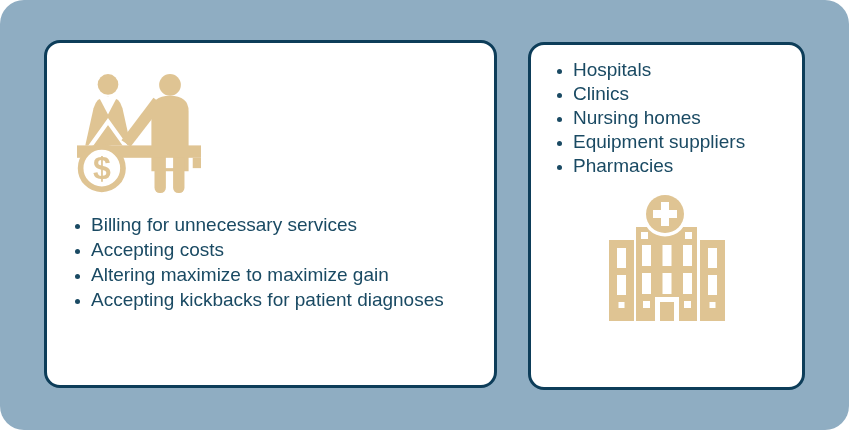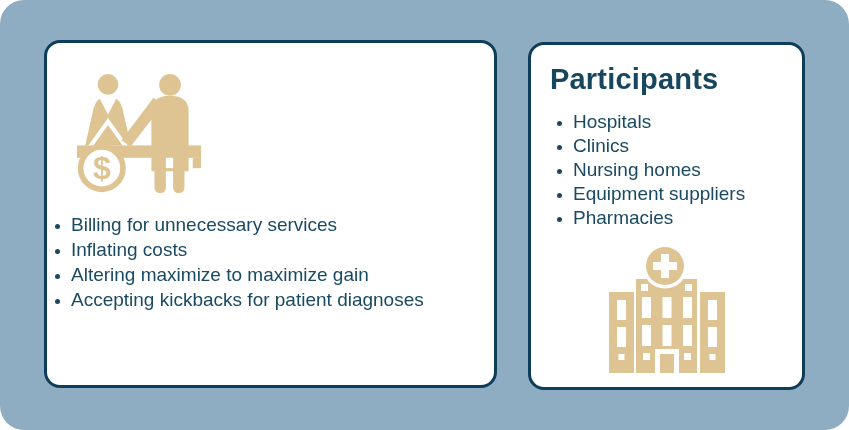--- a/index.html
+++ b/index.html
@@ -40,21 +40,21 @@
   .card-left h2 { margin: 24px 0 0 18px; }
   .card-right h2 { margin: 16px 0 0 19px; }
   .card ul {
     color: #1a4a63;
     font-size: 19px;
     list-style: disc outside;
   }
   .card ul li::marker { color: #1a4a63; font-size: 16px; }
   .card-left ul {
     margin: 15px 0 0 0;
-    padding-left: 24px;
+    padding-left: 44px;
     line-height: 25px;
   }
   .card-right ul {
     margin: 13px 0 0 0;
     padding-left: 42px;
     line-height: 24px;
   }
   .icon-people { margin: 30px 0 0 30px; }
   .icon-hospital-wrap { margin-top: 17px; text-align: center; }
   .coin-symbol {
@@ -87,28 +87,27 @@
         <rect x="93" y="82" width="11" height="34" rx="5" fill="#dfc493"></rect>
         <rect x="75" y="82" width="29" height="6" fill="#dfc493"></rect>
         <rect x="86" y="82" width="7" height="10" fill="#ffffff"></rect>
 
         <circle cx="24" cy="92" r="20.5" fill="#ffffff" stroke="#dfc493" stroke-width="5.5"></circle>
         <text class="coin-symbol" x="24" y="103" font-size="31" text-anchor="middle" fill="#dfc493">$</text>
       </svg>
     </div>
     <ul>
       <li>Billing for unnecessary services</li>
-      <li>Inflating costs</li>
+      <li>Accepting costs</li>
       <li>Altering maximize to maximize gain</li>
       <li>Accepting kickbacks for patient diagnoses</li>
     </ul>
   </div>
 
   <div class="card card-right">
-    <h2>Participants</h2>
     <ul>
       <li>Hospitals</li>
       <li>Clinics</li>
       <li>Nursing homes</li>
       <li>Equipment suppliers</li>
       <li>Pharmacies</li>
     </ul>
     <div class="icon-hospital-wrap">
       <svg width="116" height="126" viewBox="0 0 116 126" xmlns="http://www.w3.org/2000/svg">
 

